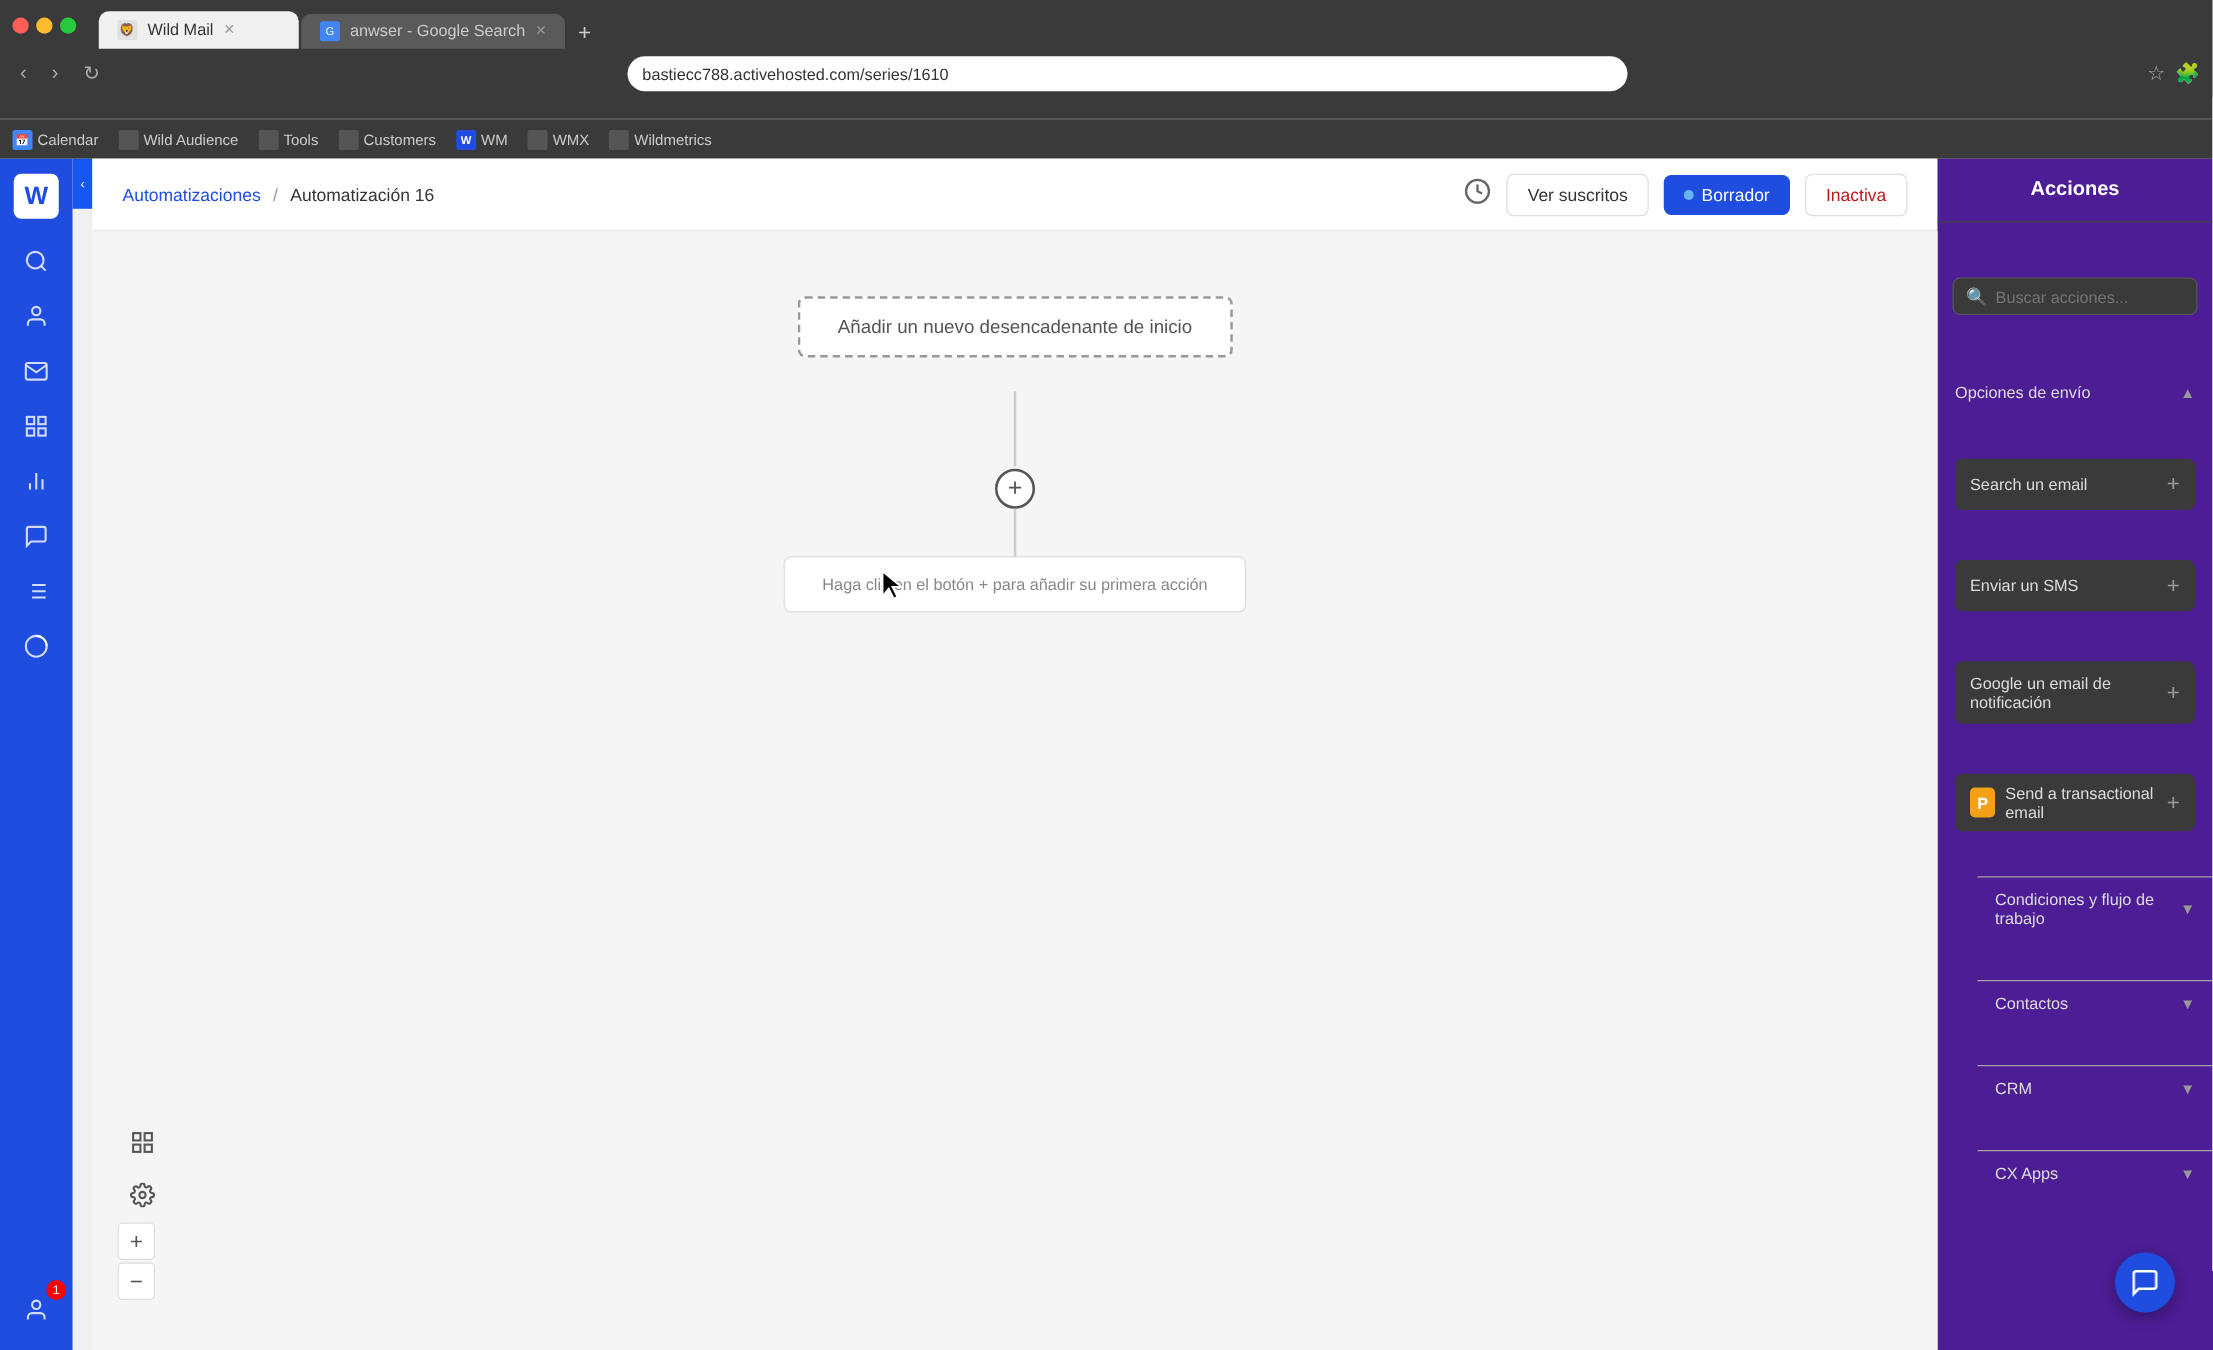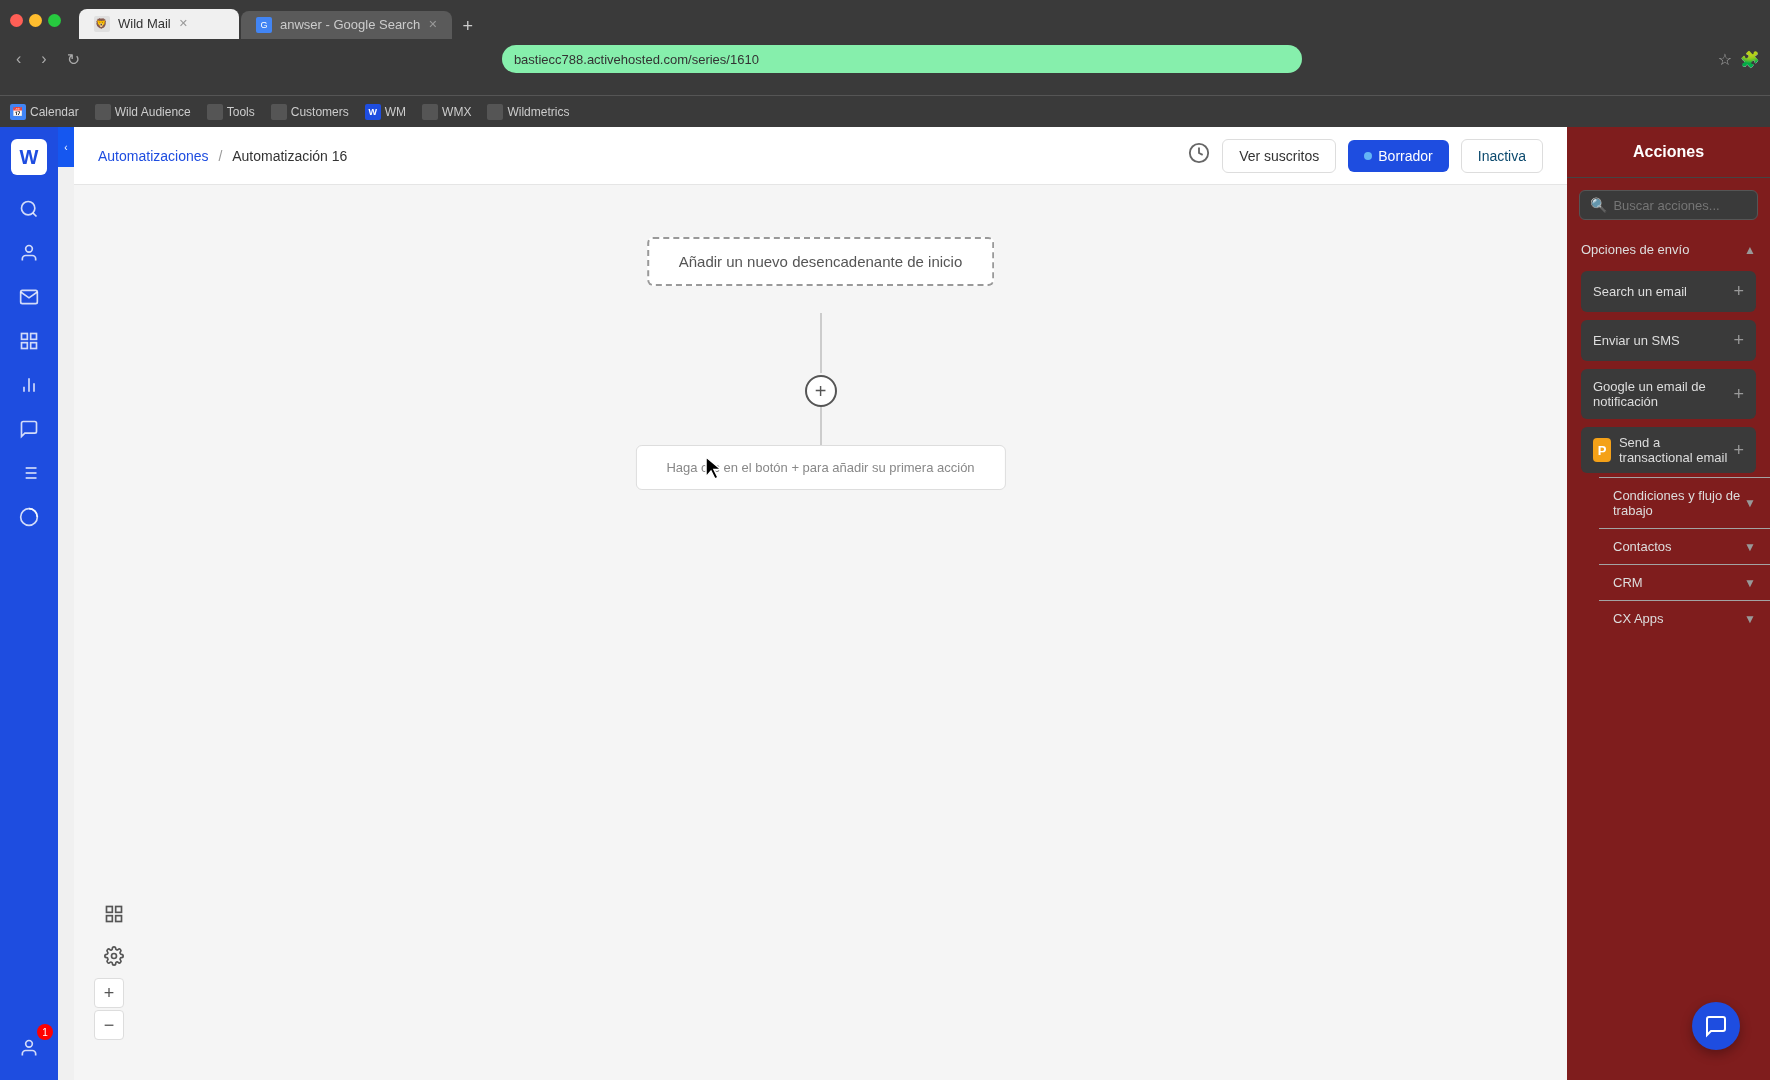--- a/index.html
+++ b/index.html
@@ -14,21 +14,21 @@
     .dot-yellow { background: #ffbd2e; }
     .dot-green { background: #27c93f; }
     .tab-bar { display: flex; align-items: flex-end; padding: 0 10px; gap: 2px; height: 35px; margin-top: 2px; }
     .tab { background: #f0f0f0; height: 30px; padding: 0 15px; border-radius: 8px 8px 0 0; display: flex; align-items: center; gap: 8px; font-size: 13px; color: #333; min-width: 160px; }
     .tab-inactive { background: #5a5a5a; color: #ccc; height: 28px; margin-bottom: 0; }
     .tab-close { font-size: 11px; color: #999; cursor: pointer; }
     .tab-icon { width: 16px; height: 16px; border-radius: 2px; background: #e0e0e0; display: flex; align-items: center; justify-content: center; font-size: 10px; }
     .tab-add { background: none; border: none; color: #ccc; font-size: 18px; cursor: pointer; padding: 0 8px; margin-bottom: 2px; }
     .address-bar-row { background: #3a3a3a; height: 38px; display: flex; align-items: center; padding: 4px 10px; gap: 8px; }
     .nav-btn { background: none; border: none; color: #aaa; font-size: 16px; cursor: pointer; padding: 2px 6px; }
-    .address-bar { flex: 1; background: #86efac; border-radius: 20px; height: 28px; display: flex; align-items: center; padding: 0 12px; font-size: 13px; color: #333; max-width: 800px; margin: 0 auto; }
+    .address-bar { flex: 1; background: #ffffff; border-radius: 20px; height: 28px; display: flex; align-items: center; padding: 0 12px; font-size: 13px; color: #333; max-width: 800px; margin: 0 auto; }
     .address-bar-icons { display: flex; gap: 8px; align-items: center; color: #aaa; }
 
     
     .bookmarks-bar { background: #3a3a3a; height: 32px; display: flex; align-items: center; padding: 0 10px; gap: 16px; border-top: 1px solid #555; }
     .bookmark-item { display: flex; align-items: center; gap: 4px; color: #ccc; font-size: 12px; cursor: pointer; }
     .bookmark-icon { width: 16px; height: 16px; background: #666; border-radius: 2px; display: flex; align-items: center; justify-content: center; }
 
     
     .app-container { display: flex; width: 100%; height: calc(1080px - 95px - 32px); }
 
@@ -45,41 +45,41 @@
     .breadcrumb { font-size: 14px; color: #666; }
     .breadcrumb a { color: #1e4de0; text-decoration: none; }
     .breadcrumb-sep { color: #999; margin: 0 6px; }
     .breadcrumb-current { color: #333; font-weight: 500; }
     .top-bar-spacer { flex: 1; }
     .top-bar-actions { display: flex; align-items: center; gap: 12px; }
     .history-btn { background: none; border: none; cursor: pointer; color: #666; font-size: 20px; }
     .btn-ver-suscritos { background: white; border: 1px solid #ddd; border-radius: 6px; padding: 8px 16px; font-size: 14px; cursor: pointer; color: #333; }
     .btn-borrador { background: #1e4de0; color: white; border: none; border-radius: 6px; padding: 8px 16px; font-size: 14px; cursor: pointer; display: flex; align-items: center; gap: 6px; }
     .status-dot { width: 8px; height: 8px; border-radius: 50%; background: #64b5f6; }
-    .btn-inactiva { background: white; border: 1px solid #ddd; border-radius: 6px; padding: 8px 16px; font-size: 14px; cursor: pointer; color: #0c4a6e; }
+    .btn-inactiva { background: white; border: 1px solid #ddd; border-radius: 6px; padding: 8px 16px; font-size: 14px; cursor: pointer; color: #b91c1c; }
 
     
     .canvas-area { flex: 1; position: relative; overflow: hidden; background: #f5f5f5; }
 
     
     .node-start { position: absolute; top: 52px; left: 50%; transform: translateX(-50%); border: 2px dashed #999; border-radius: 6px; padding: 14px 30px; background: white; font-size: 15px; color: #555; white-space: nowrap; cursor: pointer; }
     .connector-line { position: absolute; top: 128px; left: 50%; transform: translateX(-50%); width: 2px; height: 60px; background: #ccc; }
     .add-step-btn { position: absolute; top: 190px; left: 50%; transform: translateX(-50%); width: 32px; height: 32px; border-radius: 50%; border: 2px solid #555; background: white; display: flex; align-items: center; justify-content: center; font-size: 20px; color: #555; cursor: pointer; }
     .connector-line2 { position: absolute; top: 222px; left: 50%; transform: translateX(-50%); width: 2px; height: 40px; background: #ccc; }
     .node-hint { position: absolute; top: 260px; left: 50%; transform: translateX(-50%); border: 1px solid #ddd; border-radius: 6px; padding: 14px 30px; background: white; font-size: 13px; color: #888; white-space: nowrap; }
 
     
     .cursor { position: absolute; top: 270px; left: 630px; width: 24px; height: 28px; pointer-events: none; z-index: 100; }
 
     
     .zoom-controls { position: absolute; bottom: 40px; left: 20px; display: flex; flex-direction: column; gap: 2px; }
     .zoom-btn { width: 30px; height: 30px; background: white; border: 1px solid #ddd; border-radius: 4px; display: flex; align-items: center; justify-content: center; font-size: 18px; cursor: pointer; color: #555; }
 
     
-    .right-panel { width: 203px; background: #7f1d1d; display: flex; flex-direction: column; }
+    .right-panel { width: 220px; background: #4c1d95; display: flex; flex-direction: column; gap: 32px; }
     .panel-header { padding: 16px; color: white; font-size: 16px; font-weight: 600; text-align: center; border-bottom: 1px solid #444; }
     .search-box { margin: 12px; background: #3a3a3a; border: 1px solid #555; border-radius: 6px; display: flex; align-items: center; padding: 6px 10px; gap: 6px; }
     .search-box input { background: none; border: none; outline: none; color: #ccc; font-size: 13px; flex: 1; }
     .search-icon { color: #888; font-size: 14px; }
     .section-header { padding: 10px 14px; display: flex; align-items: center; justify-content: space-between; cursor: pointer; }
     .section-title { color: #ddd; font-size: 13px; font-weight: 500; }
     .section-toggle { color: #999; font-size: 12px; }
     .action-item { margin: 4px 14px; background: #3a3a3a; border-radius: 6px; padding: 10px 12px; display: flex; align-items: center; justify-content: space-between; cursor: pointer; }
     .action-item-label { color: #ddd; font-size: 13px; }
     .action-add-icon { color: #999; font-size: 18px; }

